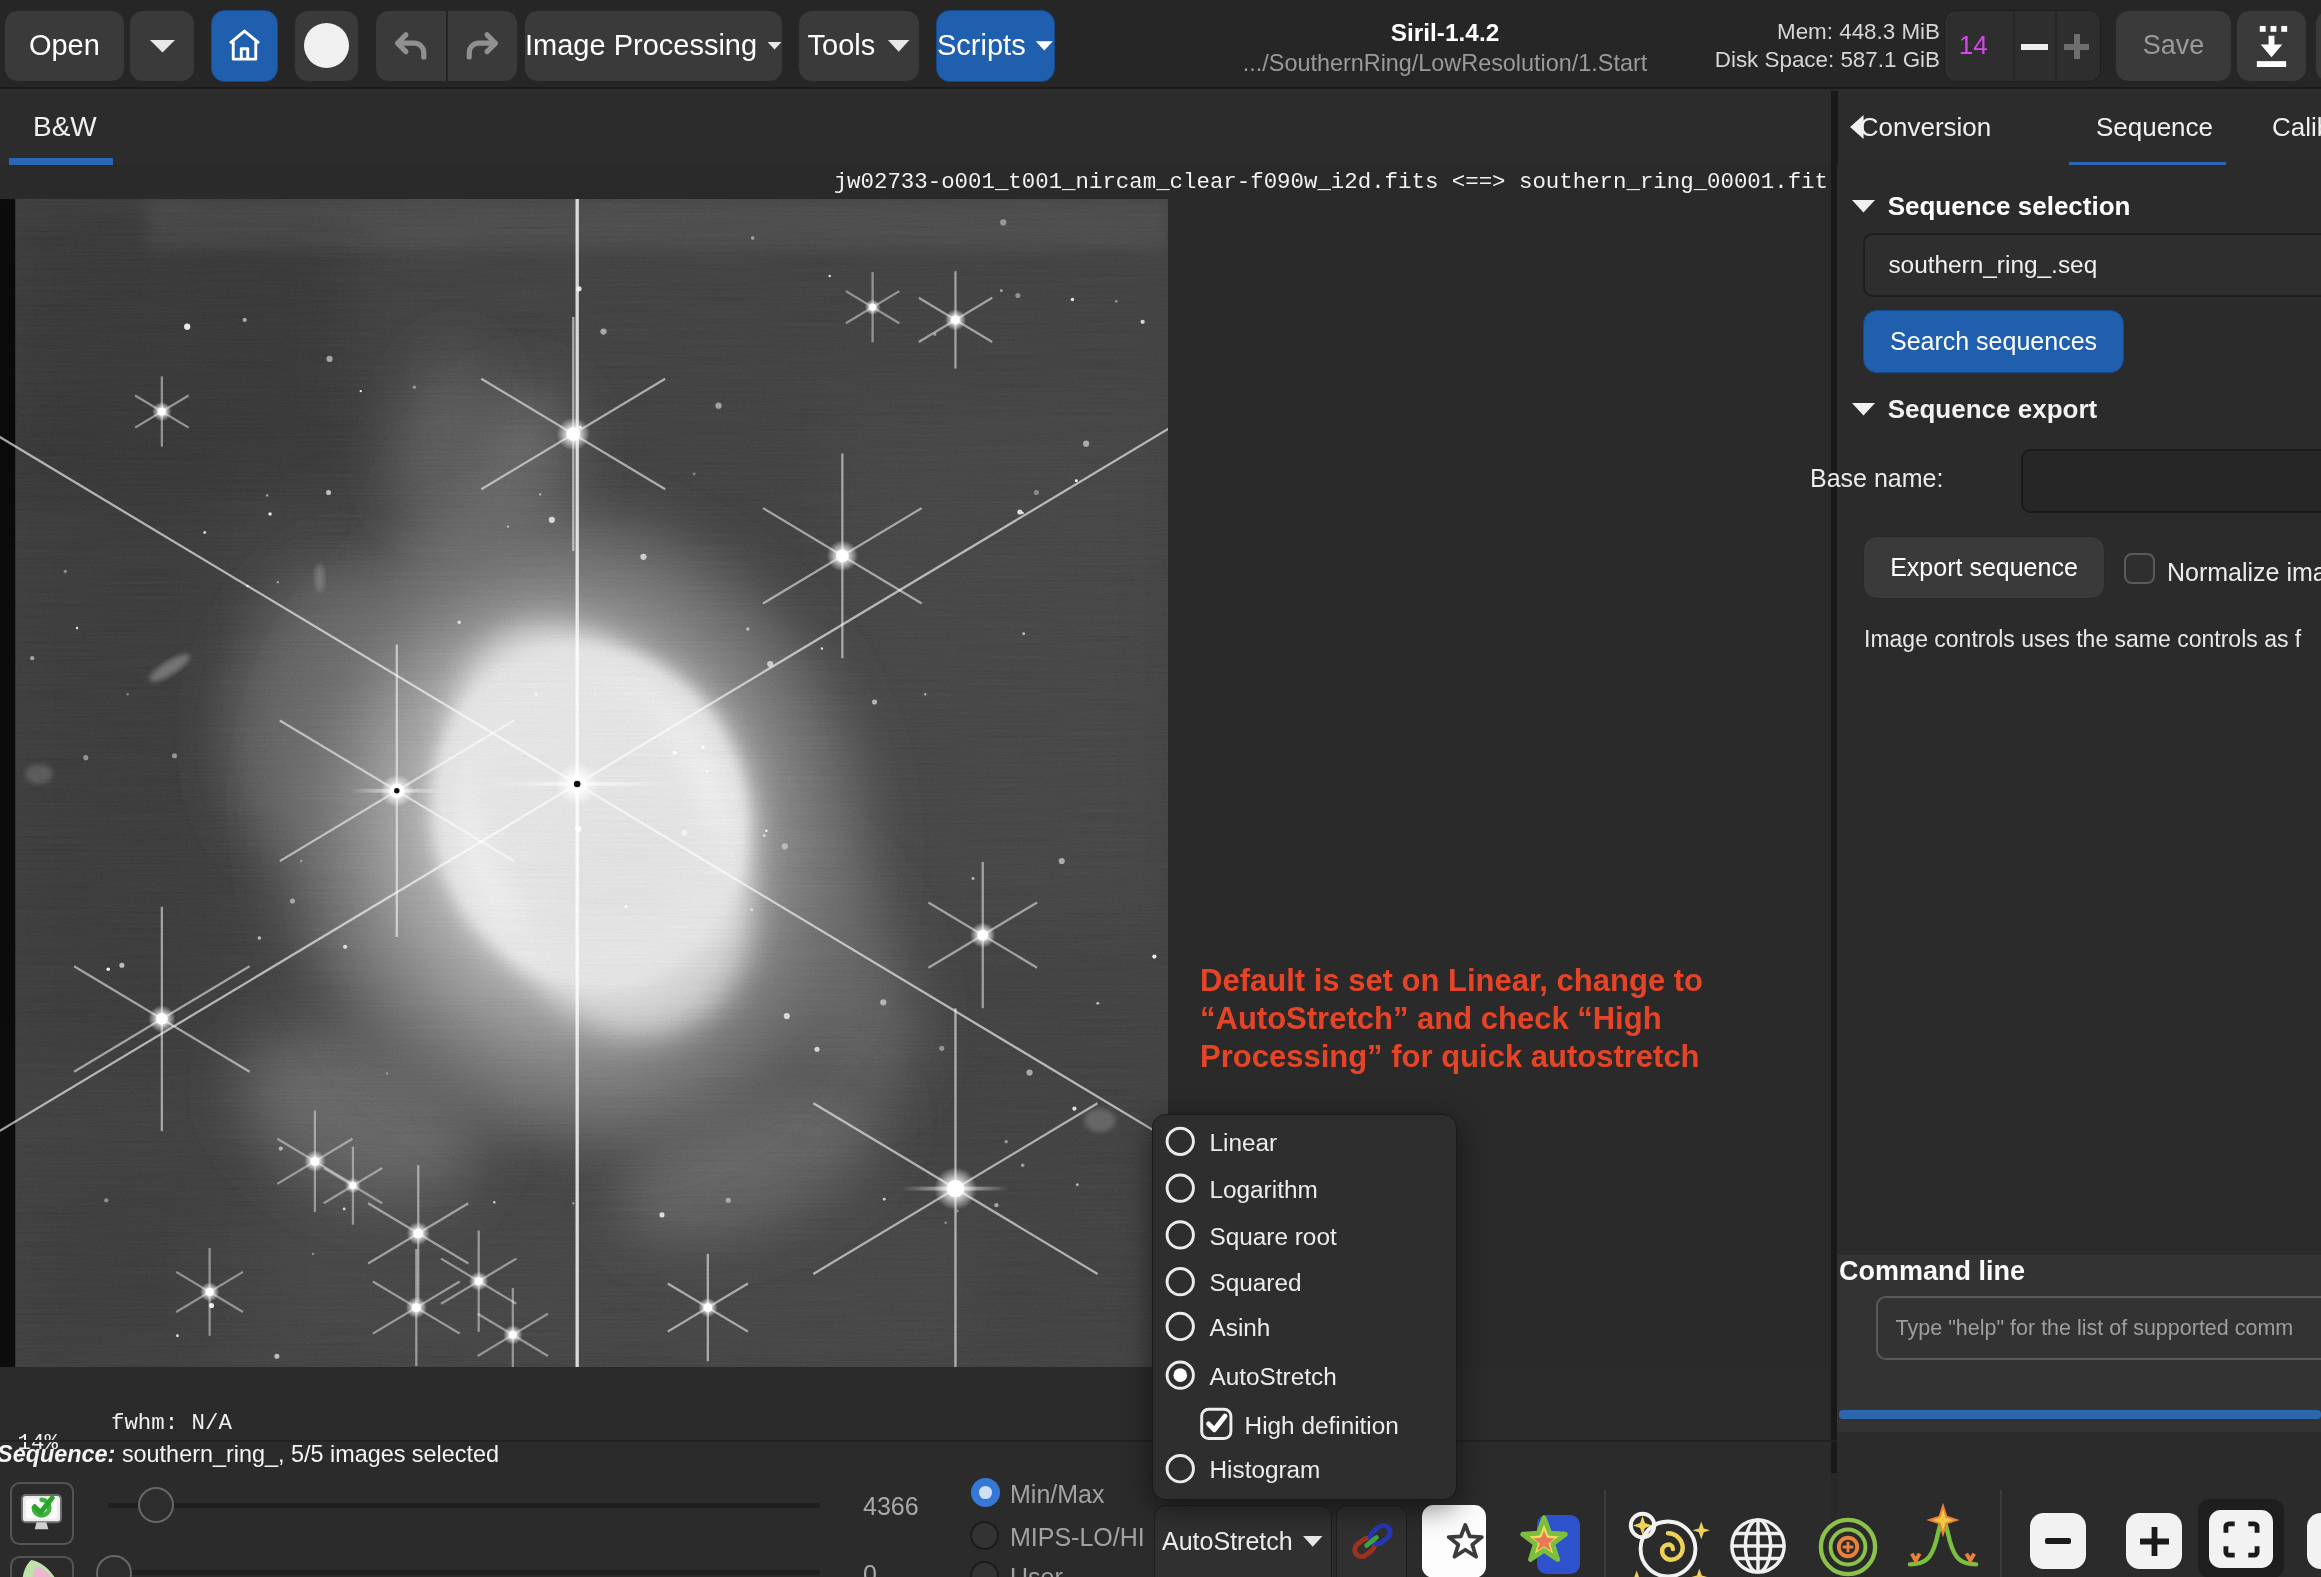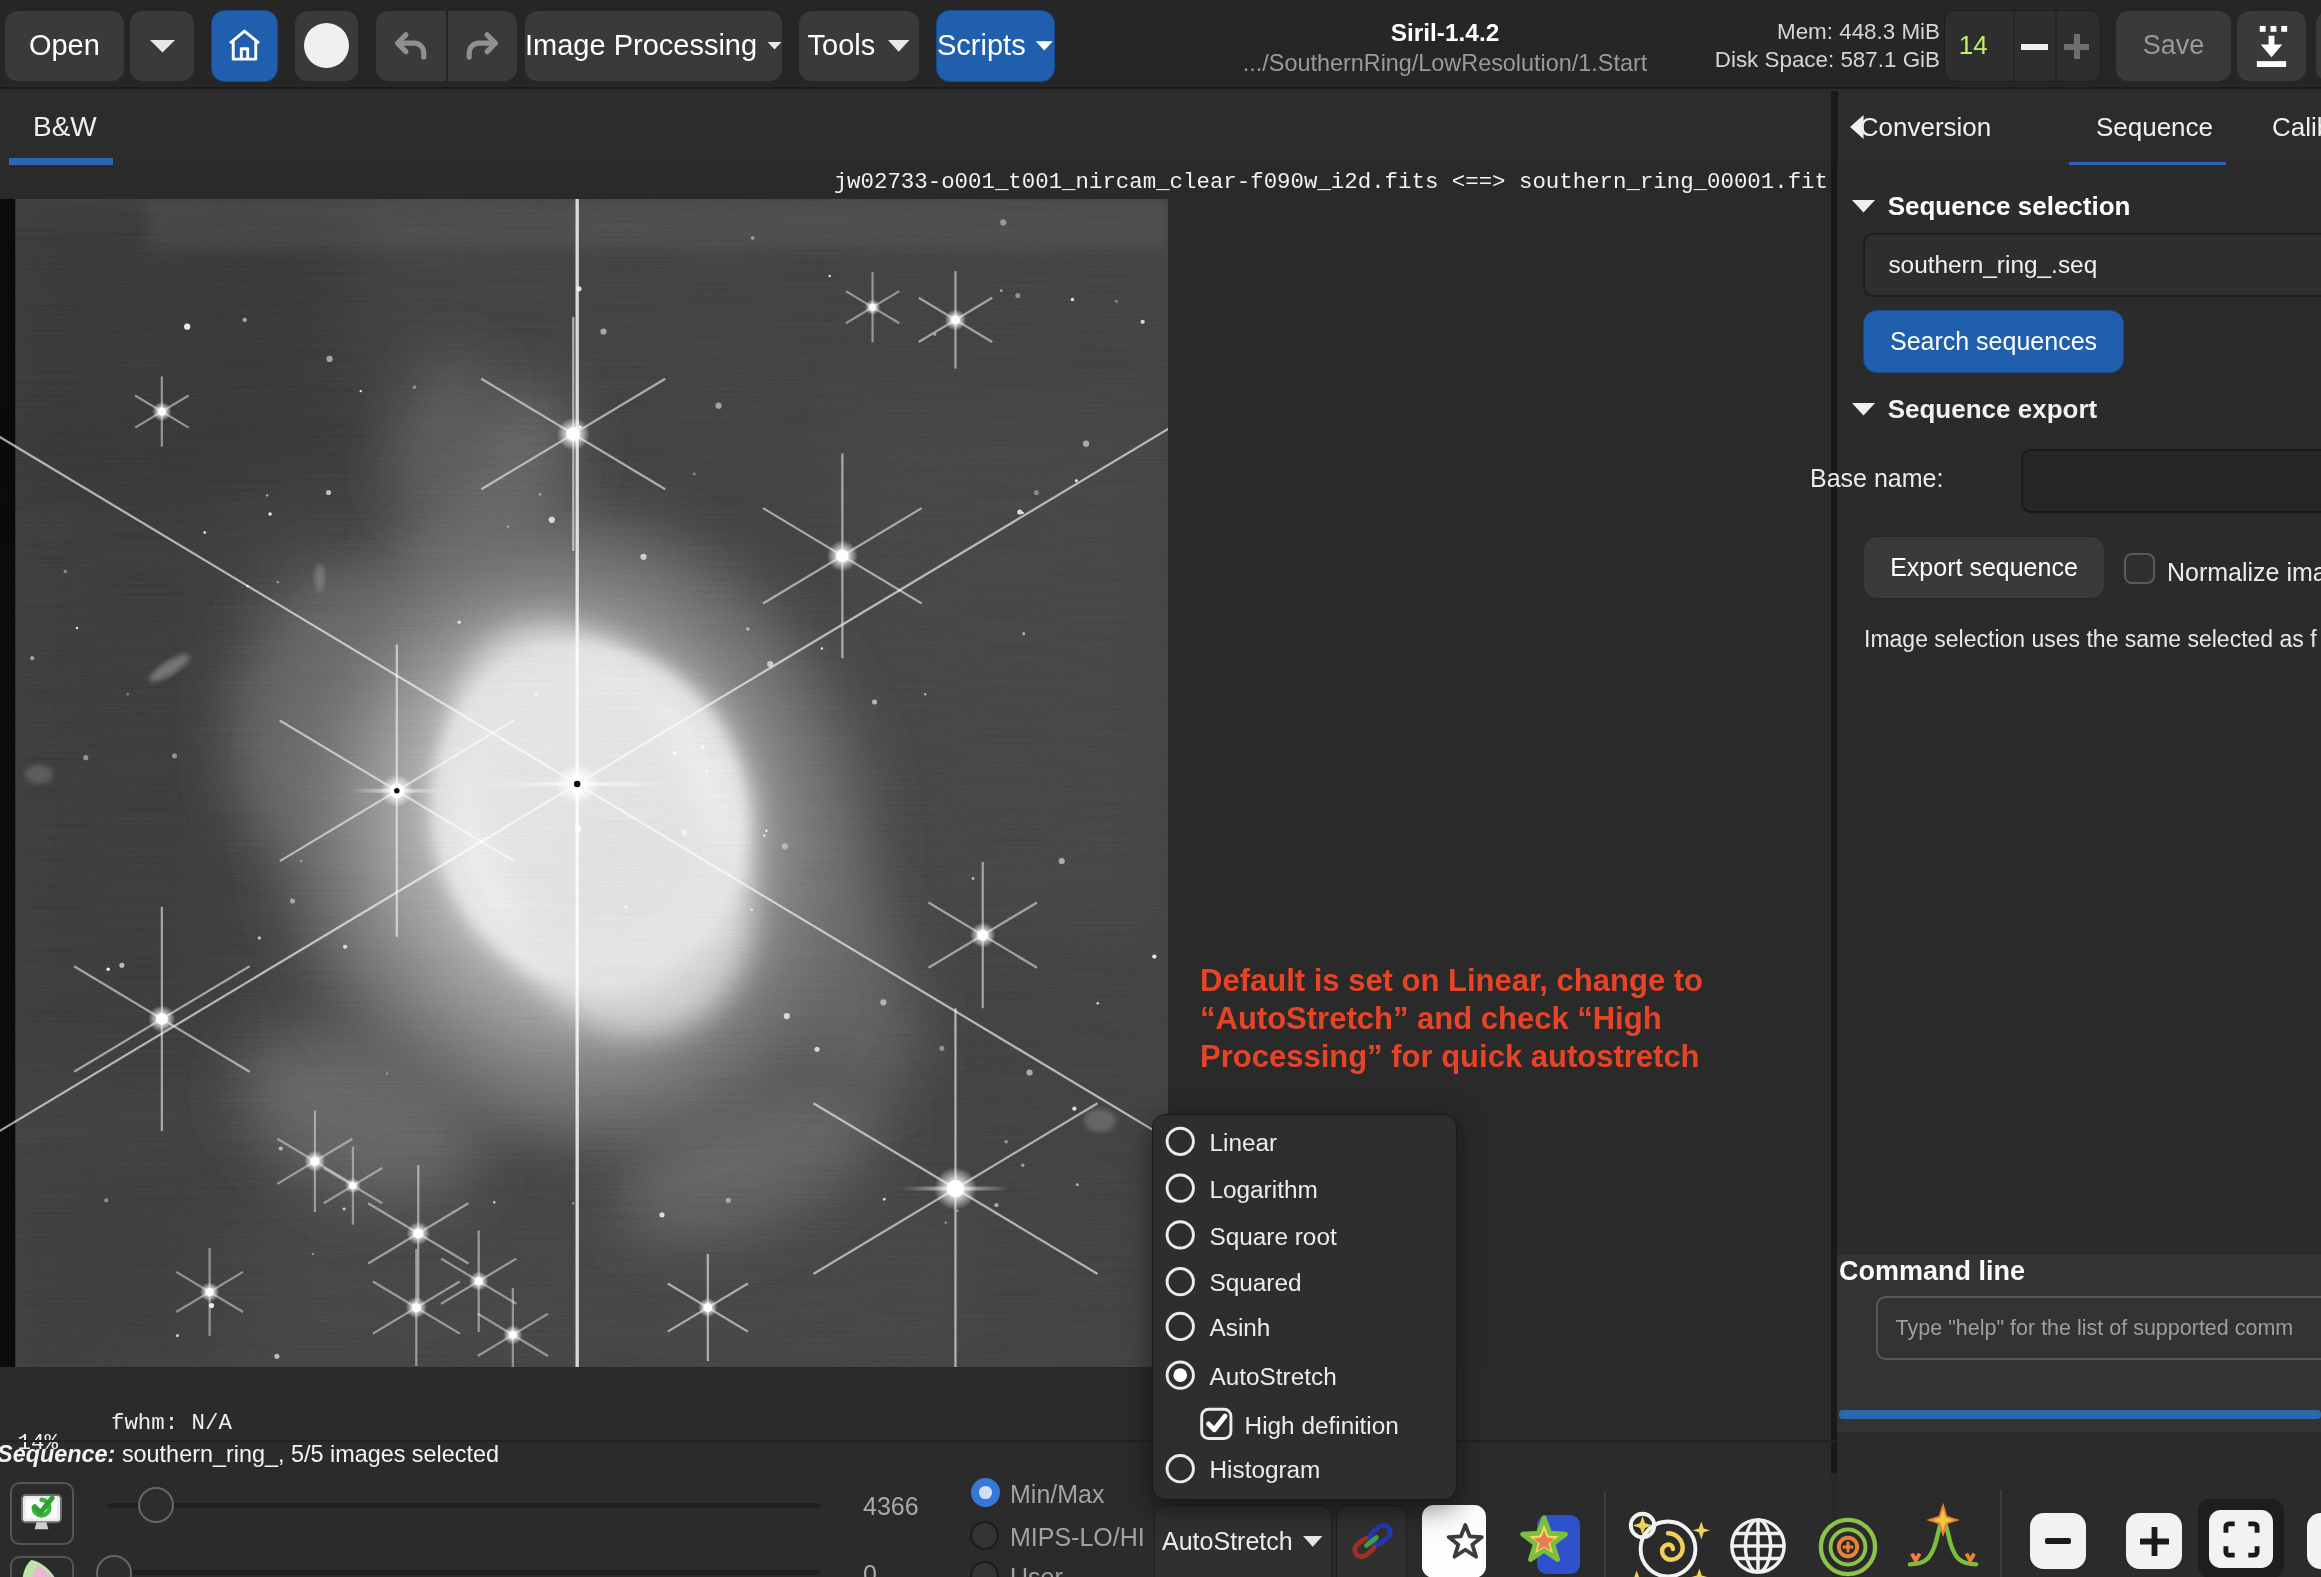--- a/index.html
+++ b/index.html
@@ -66,21 +66,21 @@
 <div class="abs" style="left:1201px;top:15.6px;width:488px;text-align:center;">
   <div style="font-size:24.4px;font-weight:bold;color:#fff;line-height:33px;">Siril-1.4.2</div>
   <div style="font-size:23.4px;color:#9a9a9a;line-height:29px;">.../SouthernRing/LowResolution/1.Start</div>
 </div>
 <div class="abs" style="left:1647px;top:17.6px;width:293px;white-space:nowrap;text-align:right;">
   <div style="font-size:22.4px;color:#d6d6d6;line-height:28px;">Mem: 448.3 MiB</div>
   <div style="font-size:22.4px;color:#d6d6d6;line-height:28px;">Disk Space: 587.1 GiB</div>
 </div>
 
 <div class="abs" style="left:1944px;top:9.8px;width:157px;height:72px;background:#2e2e2e;border:1px solid #1f1f1f;border-radius:11.7px;box-sizing:border-box;">
-  <div class="abs" style="left:13.7px;top:0;height:70px;display:flex;align-items:center;font-size:26px;color:#bef264;">14</div>
+  <div class="abs" style="left:13.7px;top:0;height:70px;display:flex;align-items:center;font-size:26px;color:#d946ef;">14</div>
   <div class="abs" style="left:68px;top:0;width:2px;height:70px;background:#262626;"></div>
   <div class="abs" style="left:110px;top:0;width:2px;height:70px;background:#262626;"></div>
   <div class="abs" style="left:76px;top:33px;width:27px;height:5.9px;background:#f0f0f0;"></div>
   <div class="abs" style="left:119px;top:33px;width:25px;height:5.9px;background:#6e6e6e;"></div>
   <div class="abs" style="left:129px;top:23.4px;width:5.9px;height:25px;background:#6e6e6e;"></div>
 </div>
 <div class="btn" style="left:2115px;top:9.8px;width:117px;height:72px;color:#9a9a9a;font-size:27px;">Save</div>
 <div class="btn" style="left:2236px;top:9.8px;width:71px;height:72px;">
   <svg width="43" height="45" viewBox="0 0 44 46">
     <g fill="#fff">
@@ -606,21 +606,21 @@
   <svg width="25" height="16.6" viewBox="0 0 26 17">
       <path d="M1 2 L25 2 L13 15 Z" fill="#f0f0f0"></path>
     </svg>
   <span style="font-size:26px;font-weight:bold;color:#f2f2f2;">Sequence export</span>
 </div>
 <div class="abs" style="left:1810px;top:464px;font-size:25px;color:#ebebeb;">Base name:</div>
 <div class="abs" style="left:2021px;top:449px;width:312px;height:64px;background:#262626;border:2px solid #1a1a1a;border-radius:9.8px;box-sizing:border-box;"></div>
 <div class="abs btn" style="left:1863px;top:536px;width:242px;height:63px;font-size:25px;">Export sequence</div>
 <div class="abs" style="left:2124px;top:553px;width:31px;height:31px;background:#2f2f2f;border:2.9px solid #5a5a5a;border-radius:7.8px;box-sizing:border-box;"></div>
 <div class="abs" style="left:2167px;top:558px;font-size:25px;color:#ebebeb;white-space:nowrap;">Normalize imag</div>
-<div class="abs" style="left:1864px;top:626px;width:458px;font-size:23px;color:#e8e8e8;white-space:nowrap;overflow:hidden;">Image selection uses the same selected as f</div>
+<div class="abs" style="left:1864px;top:626px;width:458px;font-size:23px;color:#e8e8e8;white-space:nowrap;overflow:hidden;">Image controls uses the same controls as f</div>
 
 <div class="abs" style="left:1837px;top:1255px;width:484px;height:177px;background:#333333;"></div>
 <div class="abs" style="left:1839px;top:1256px;font-size:27px;font-weight:bold;color:#fafafa;">Command line</div>
 <div class="abs" style="left:1876px;top:1296px;width:456px;height:64px;border:2px solid #585858;border-radius:9.8px;box-sizing:border-box;display:flex;align-items:center;padding-left:17.6px;font-size:21.5px;color:#9e9e9e;white-space:nowrap;overflow:hidden;">Type "help" for the list of supported comm</div>
 <div class="abs" style="left:1839px;top:1410px;width:482px;height:8.8px;background:#2b67ac;border-radius:3.9px;"></div>
 
 <div class="abs" style="left:0;top:1368px;width:1831px;height:210px;background:#2b2b2b;"></div>
 <div class="abs mono" style="left:17.6px;top:1410px;font-size:22.4px;color:#f0f0f0;margin-top:20px;">14%</div>
 <div class="abs mono" style="left:111px;top:1410px;font-size:22.4px;color:#f0f0f0;">fwhm: N/A</div>
 <div class="abs" style="left:0;top:1440px;width:1837px;height:2px;background:#222;"></div>

